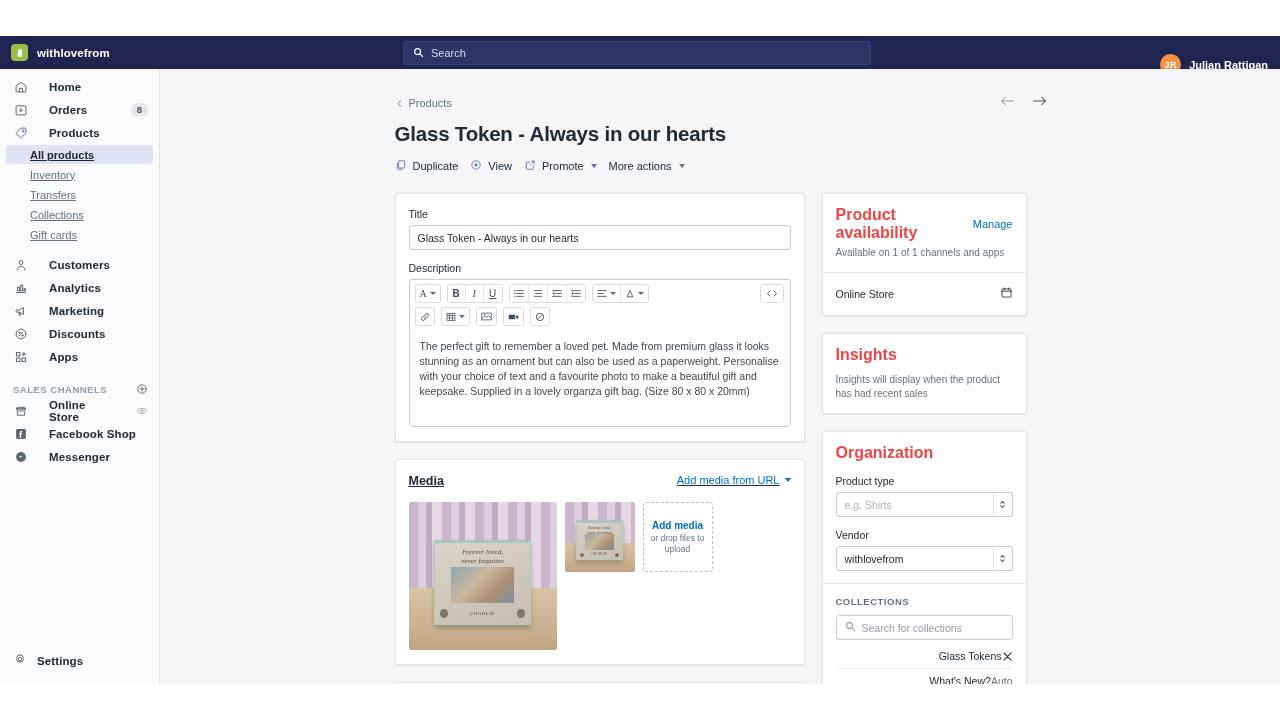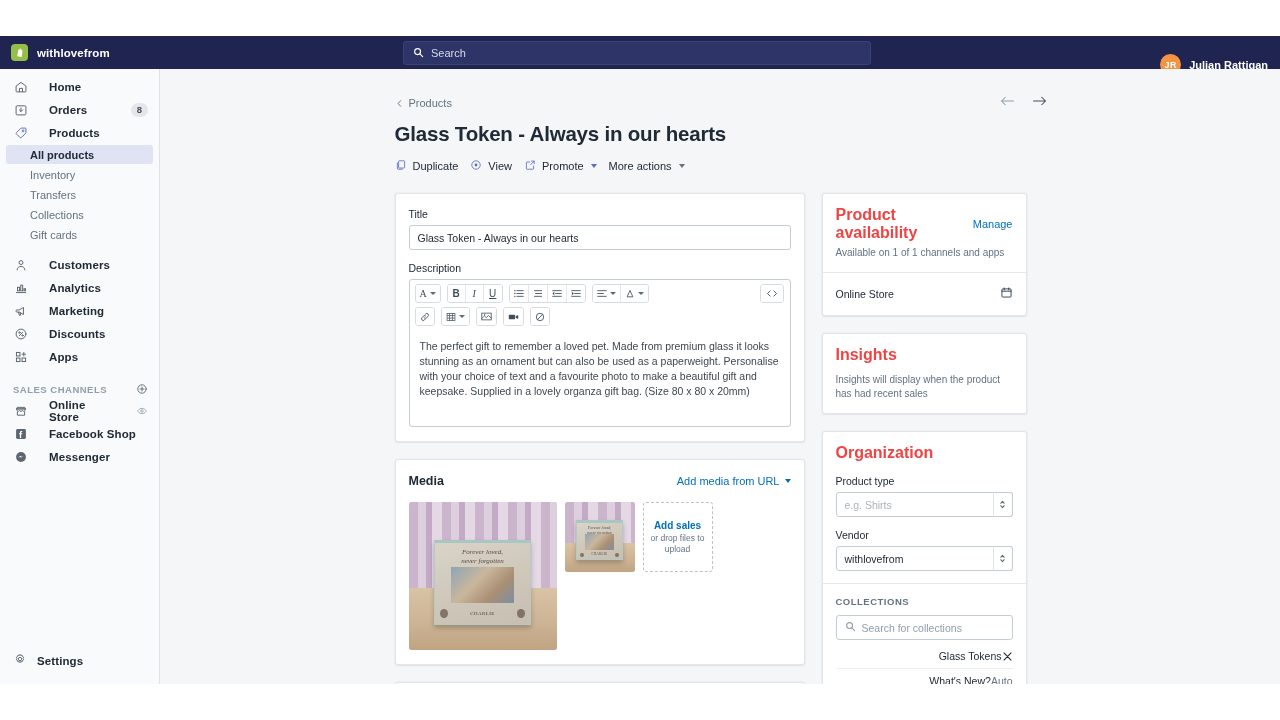--- a/index.html
+++ b/index.html
@@ -62,21 +62,21 @@
   .nav-label { font-size: 11.5px; color: #212b36; font-weight: 600; letter-spacing: .1px; }
   .nav-badge {
     margin-left: auto; background: #e4e6ea; color: #454f5b; font-size: 9.5px;
     border-radius: 9px; padding: 1px 6px; font-weight: 600; line-height: 12px;
   }
   .sub-list { padding-left: 0; }
   .sub-item {
     height: 19px; display: flex; align-items: center; padding-left: 24px;
     cursor: pointer; border-radius: 3px; margin: 0 6px 1px 6px;
   }
-  .sub-item span { font-size: 11px; color: #637381; }
+  .sub-item span { font-size: 11px; color: #637381; text-decoration: underline; }
   .sub-item.active { background: #dfe3f3; }
   .sub-item.active span { color: #212b36; font-weight: 600; }
 
   .nav-gap { height: 9px; }
   .section-head {
     display: flex; align-items: center; padding: 0 11px 0 13px; height: 22px; margin-top: 10px;
   }
   .section-title { font-size: 9.5px; color: #919eab; font-weight: 600; letter-spacing: .5px; }
   .section-action { margin-left: auto; cursor: pointer; display: flex; align-items: center; }
 
@@ -137,21 +137,21 @@
     font-size: 10px; color: #3e4e5e;
   }
   .tb-btn:last-child { border-right: none; }
   .tb-caret { width: 0; height: 0; border-left: 3px solid transparent; border-right: 3px solid transparent; border-top: 3.5px solid #5b6b7b; margin-left: 3px; }
   .tb-right { position: absolute; right: 6px; top: 4px; }
   .editor-body { padding: 9px 10px 14px 10px; min-height: 96px; }
   .editor-body p { font-size: 10.5px; line-height: 15px; color: #3d4852; }
 
   
   .card-title { font-size: 12.5px; font-weight: 600; color: #212b36; }
-  .media-head { display: flex; align-items: center; justify-content: space-between; }
+  .media-head { display: flex; align-items: flex-start; justify-content: space-between; text-decoration: underline; }
   .link { font-size: 11px; color: #006fbb; cursor: pointer; }
   .link-row { display: flex; align-items: center; gap: 5px; cursor: pointer; }
   .caret-blue { width: 0; height: 0; border-left: 3.5px solid transparent; border-right: 3.5px solid transparent; border-top: 4px solid #006fbb; }
   .media-row { display: flex; gap: 8px; margin-top: 14px; align-items: flex-start; }
 
   .thumb-lg { width: 148px; height: 148px; border-radius: 3px; overflow: hidden; position: relative; cursor: pointer; }
   .thumb-sm { width: 70px; height: 70px; border-radius: 3px; overflow: hidden; position: relative; cursor: pointer; }
   .add-media {
     width: 70px; height: 70px; border: 1px dashed #b9c2cb; border-radius: 3px;
     display: flex; flex-direction: column; align-items: center; justify-content: center;
@@ -680,21 +680,21 @@
                       </div>
                       <div class="inner-pic"></div>
                       <div class="paw l"></div>
                       <div class="paw r"></div>
                       <div class="nameplate">CHARLIE</div>
                     </div>
                   </div>
                 </div>
 
                 <div class="add-media">
-                  <span class="am1">Add sales</span>
+                  <span class="am1">Add media</span>
                   <span class="am2">or drop files to upload</span>
                 </div>
               </div>
             </div>
           </div>
 
           <div class="partial-left"></div>
         </div>
 
         <div class="col-right">

